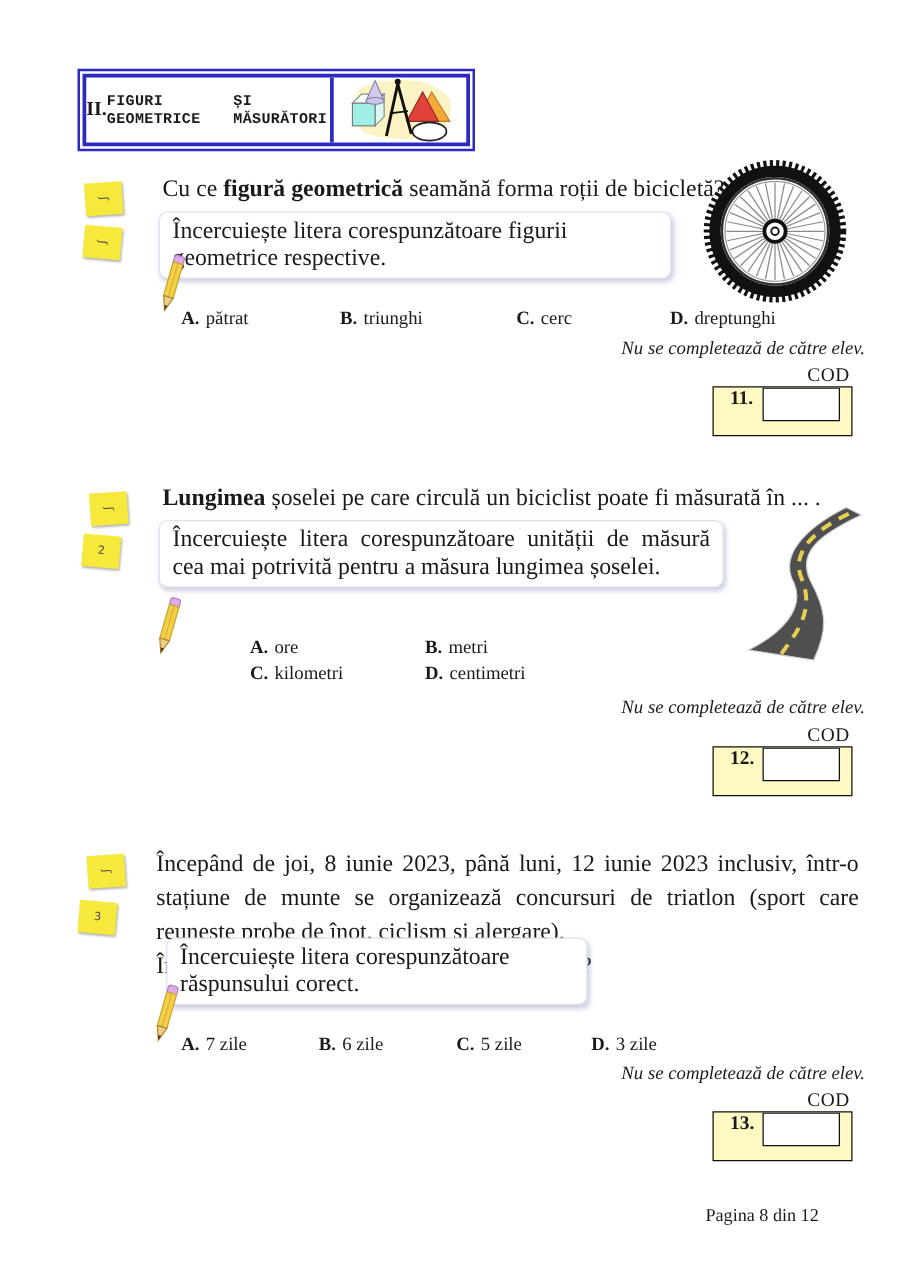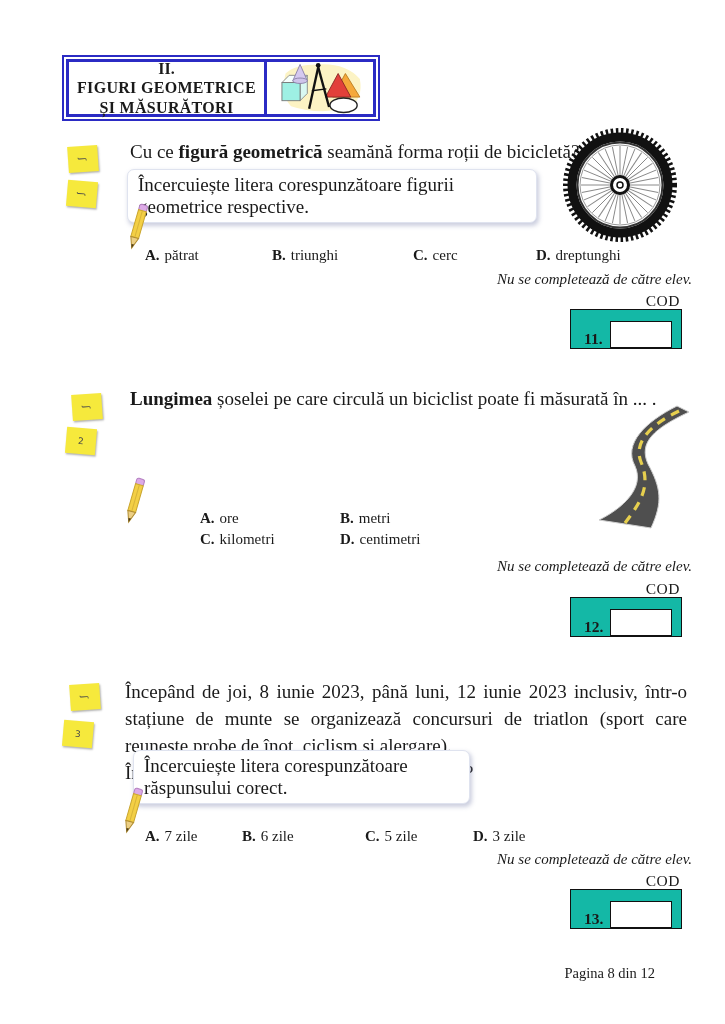--- a/index.html
+++ b/index.html
@@ -5,33 +5,33 @@
   html,body{margin:0;padding:0;background:#888;}
   .page{
     position:relative;width:725px;height:1024px;background:#ffffff;
     font-family:"Liberation Serif","DejaVu Serif",serif;color:#1a1a1a;
     margin:0 auto;overflow:hidden;
   }
   .abs{position:absolute;}
   
   .hdr{left:62px;top:55px;width:318px;height:66px;border:2px solid #2b2bc4;padding:2px;box-sizing:border-box;}
   .hdr-in{display:flex;height:100%;border:3px solid #2b2bc4;box-sizing:border-box;}
-  .hdr-text{flex:1;display:flex;flex-direction:column;justify-content:center;align-items:center;line-height:1.2;}
+  .hdr-text{flex:1;display:flex;justify-content:center;align-items:center;line-height:1.2;}
   .hdr-num{font-weight:bold;font-size:16px;}
-  .hdr-t1,.hdr-t2{font-weight:bold;font-size:16px;letter-spacing:.3px;}
+  .hdr-t1,.hdr-t2{font-weight:bold;font-size:12px;letter-spacing:.3px;font-family:Liberation Mono, monospace;}
   .hdr-img{width:106px;border-left:3px solid #2b2bc4;display:flex;align-items:center;justify-content:center;}
   
   .q-text{font-size:19px;}
   .instr{background:#fff;border:1px solid #dfe3ef;border-radius:7px;
     box-shadow:1.5px 2.5px 4px rgba(120,130,170,.38);padding:4px 10px;font-size:19px;box-sizing:border-box;}
   .opt{font-size:15px;white-space:nowrap;}
   .opt b{margin-right:5px;}
   .note{font-style:italic;font-size:15px;text-align:right;}
   .codlbl{font-size:15.5px;letter-spacing:.5px;text-align:right;}
-  .codbox{width:112px;height:40px;border:1.6px solid #111;display:flex;align-items:flex-end;box-sizing:border-box;background:#14b8a6;}
+  .codbox{width:112px;height:40px;border:1.6px solid #111;display:flex;align-items:flex-start;box-sizing:border-box;background:#fef9c3;}
   .codbox .num{font-weight:bold;margin-left:13px;font-size:15.5px;}
   .codbox .slot{margin-left:auto;margin-right:9px;width:60px;height:25px;border:1.4px solid #111;background:#fff;}
   
   .sticky{width:30px;height:26px;background:#f6e93c;box-shadow:1px 1.5px 2px rgba(0,0,0,.3);
     display:flex;align-items:center;justify-content:center;
     font-family:"DejaVu Sans",sans-serif;font-size:9px;color:#4a4a4a;}
   .sticky .vert{transform:rotate(90deg);display:inline-block;}
   .r-l{transform:rotate(-4deg);} .r-r{transform:rotate(5deg);}
   
   .foot{font-size:14.5px;line-height:19px;}
@@ -136,20 +136,21 @@
 
   <div class="abs sticky r-l" style="left:72px;top:394px">
       <span class="vert">ʃ</span>
     </div>
   <div class="abs sticky r-r" style="left:66px;top:428px">
       <span>2</span>
     </div>
 
   <div class="abs q-text" style="left:130px;top:388px"><b>Lungimea</b><span> șoselei pe care circulă un biciclist poate fi măsurată în ... .</span></div>
 
+  <div class="abs instr just" style="left:127px;top:416px;width:452px">Încercuiește litera corespunzătoare unității de măsură cea mai potrivită pentru a măsura lungimea șoselei.</div>
 
   <div class="abs" style="left:593px;top:402px">
     <svg width="100" height="128" viewBox="0 0 100 128">
       <path d="M58,126 C70,100 68,86 55,62 C45,40 62,26 96,10 L84,4 C52,20 30,42 42,64 C52,86 30,106 6,118 Z" fill="#4f4f4f" stroke="#cfcfcf" stroke-width="1"></path>
       <path d="M32,121 C48,100 58,84 48,60 C40,40 58,22 88,8" fill="none" stroke="#e6cf4e" stroke-width="3.2" stroke-dasharray="9 7"></path>
     </svg>
   </div>
 
   <div class="abs" style="left:121px;top:476px">
     <svg width="28" height="48" viewBox="0 0 28 48">
@@ -195,21 +196,21 @@
         <rect x="10" y="2" width="8" height="7" rx="2" fill="#dcaae6" stroke="#b37fc0" stroke-width="1"></rect>
         <rect x="10" y="8" width="8" height="28" fill="#f3cf45" stroke="#c9a52e" stroke-width="1"></rect>
         <line x1="14" y1="8" x2="14" y2="36" stroke="#d8b43a" stroke-width="1"></line>
         <path d="M10,36 L18,36 L14,47 Z" fill="#eccf85" stroke="#b08c30" stroke-width="1"></path>
         <path d="M12.7,43 L15.3,43 L14,47 Z" fill="#4a3a18"></path>
       </g>
     </svg>
   </div>
 
   <div class="abs opt" style="left:145px;top:828px"><b>A.</b><span>7 zile</span></div>
-  <div class="abs opt" style="left:242px;top:828px"><b>B.</b><span>6 zile</span></div>
+  <div class="abs opt" style="left:255px;top:828px"><b>B.</b><span>6 zile</span></div>
   <div class="abs opt" style="left:365px;top:828px"><b>C.</b><span>5 zile</span></div>
   <div class="abs opt" style="left:473px;top:828px"><b>D.</b><span>3 zile</span></div>
 
   <div class="abs note" style="right:33px;top:851px">Nu se completează de către elev.</div>
   <div class="abs codlbl" style="right:45px;top:872px">COD</div>
   <div class="abs codbox" style="left:570px;top:889px">
     <span class="num">13.</span>
     <span class="slot"></span>
   </div>
 

